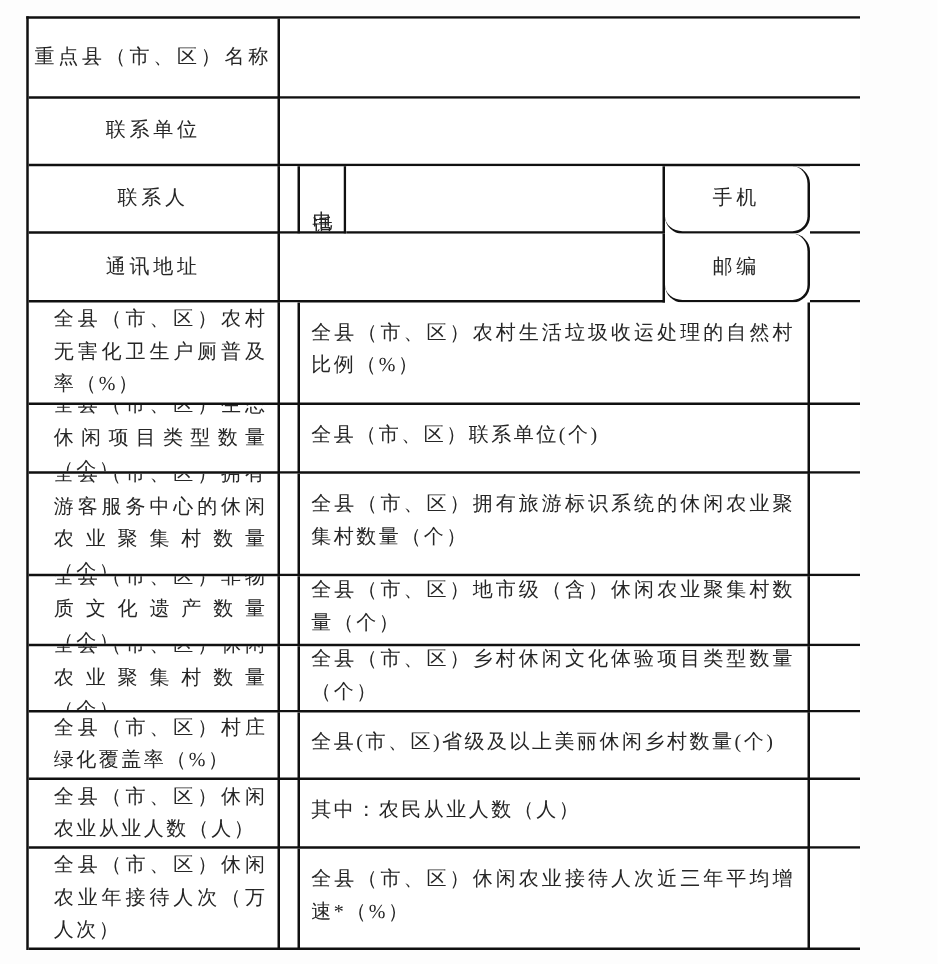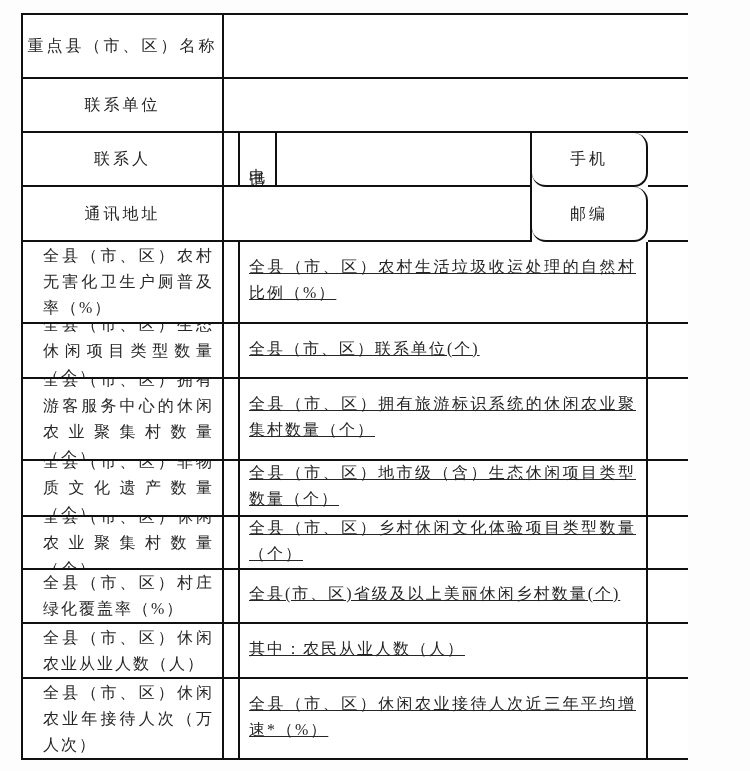--- a/index.html
+++ b/index.html
@@ -63,21 +63,21 @@
   
   .ind {
     padding: 4px 8px 4px 20px;
   }
   .ind span {
     display: block;
     width: 100%;
     text-align: justify;
     text-justify: inter-character;
   }
-  .ind-r { padding: 0 10px 4px 9px; text-decoration: underline; }
+  .ind-r { padding: 0 10px 4px 9px; }
   
   .input { background: #ffffff; }
 </style>
 </head>
 <body>
 
 <div class="page">
   <div class="form-grid">
 
     <div class="cell hdr g1">
@@ -137,21 +137,21 @@
     <div class="cell ind ind-r sp3-6">
       <span>全县（市、区）拥有旅游标识系统的休闲农业聚集村数量（个）</span>
     </div>
     <div class="cell input g6"></div>
 
     <div class="cell ind g1">
       <span>全县（市、区）非物质文化遗产数量（个）</span>
     </div>
     <div class="cell input g2"></div>
     <div class="cell ind ind-r sp3-6">
-      <span>全县（市、区）地市级（含）生态休闲项目类型数量（个）</span>
+      <span>全县（市、区）地市级（含）休闲农业聚集村数量（个）</span>
     </div>
     <div class="cell input g6"></div>
 
     <div class="cell ind g1">
       <span>全县（市、区）休闲农业聚集村数量（个）</span>
     </div>
     <div class="cell input g2"></div>
     <div class="cell ind ind-r sp3-6">
       <span>全县（市、区）乡村休闲文化体验项目类型数量（个）</span>
     </div>

